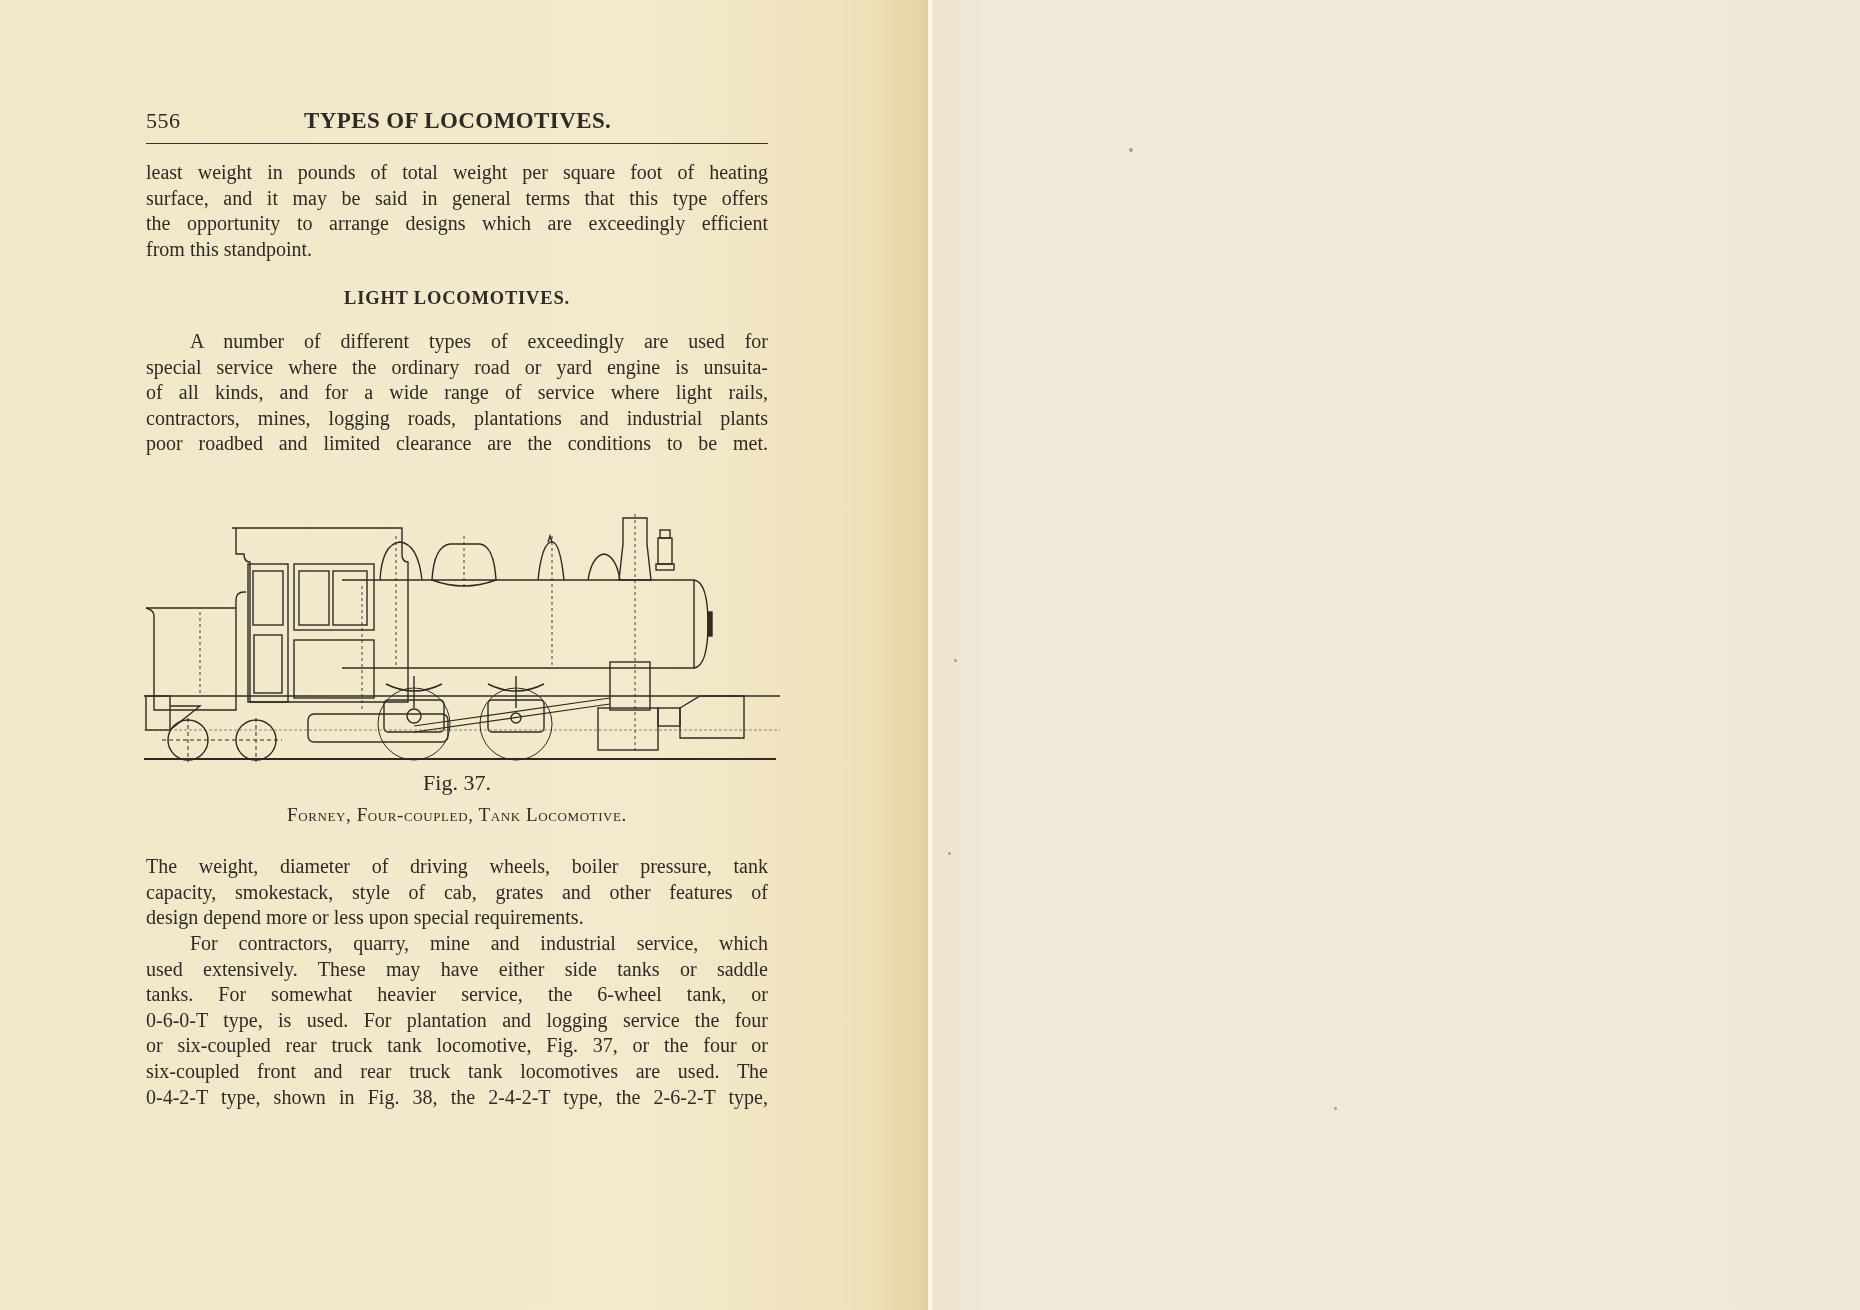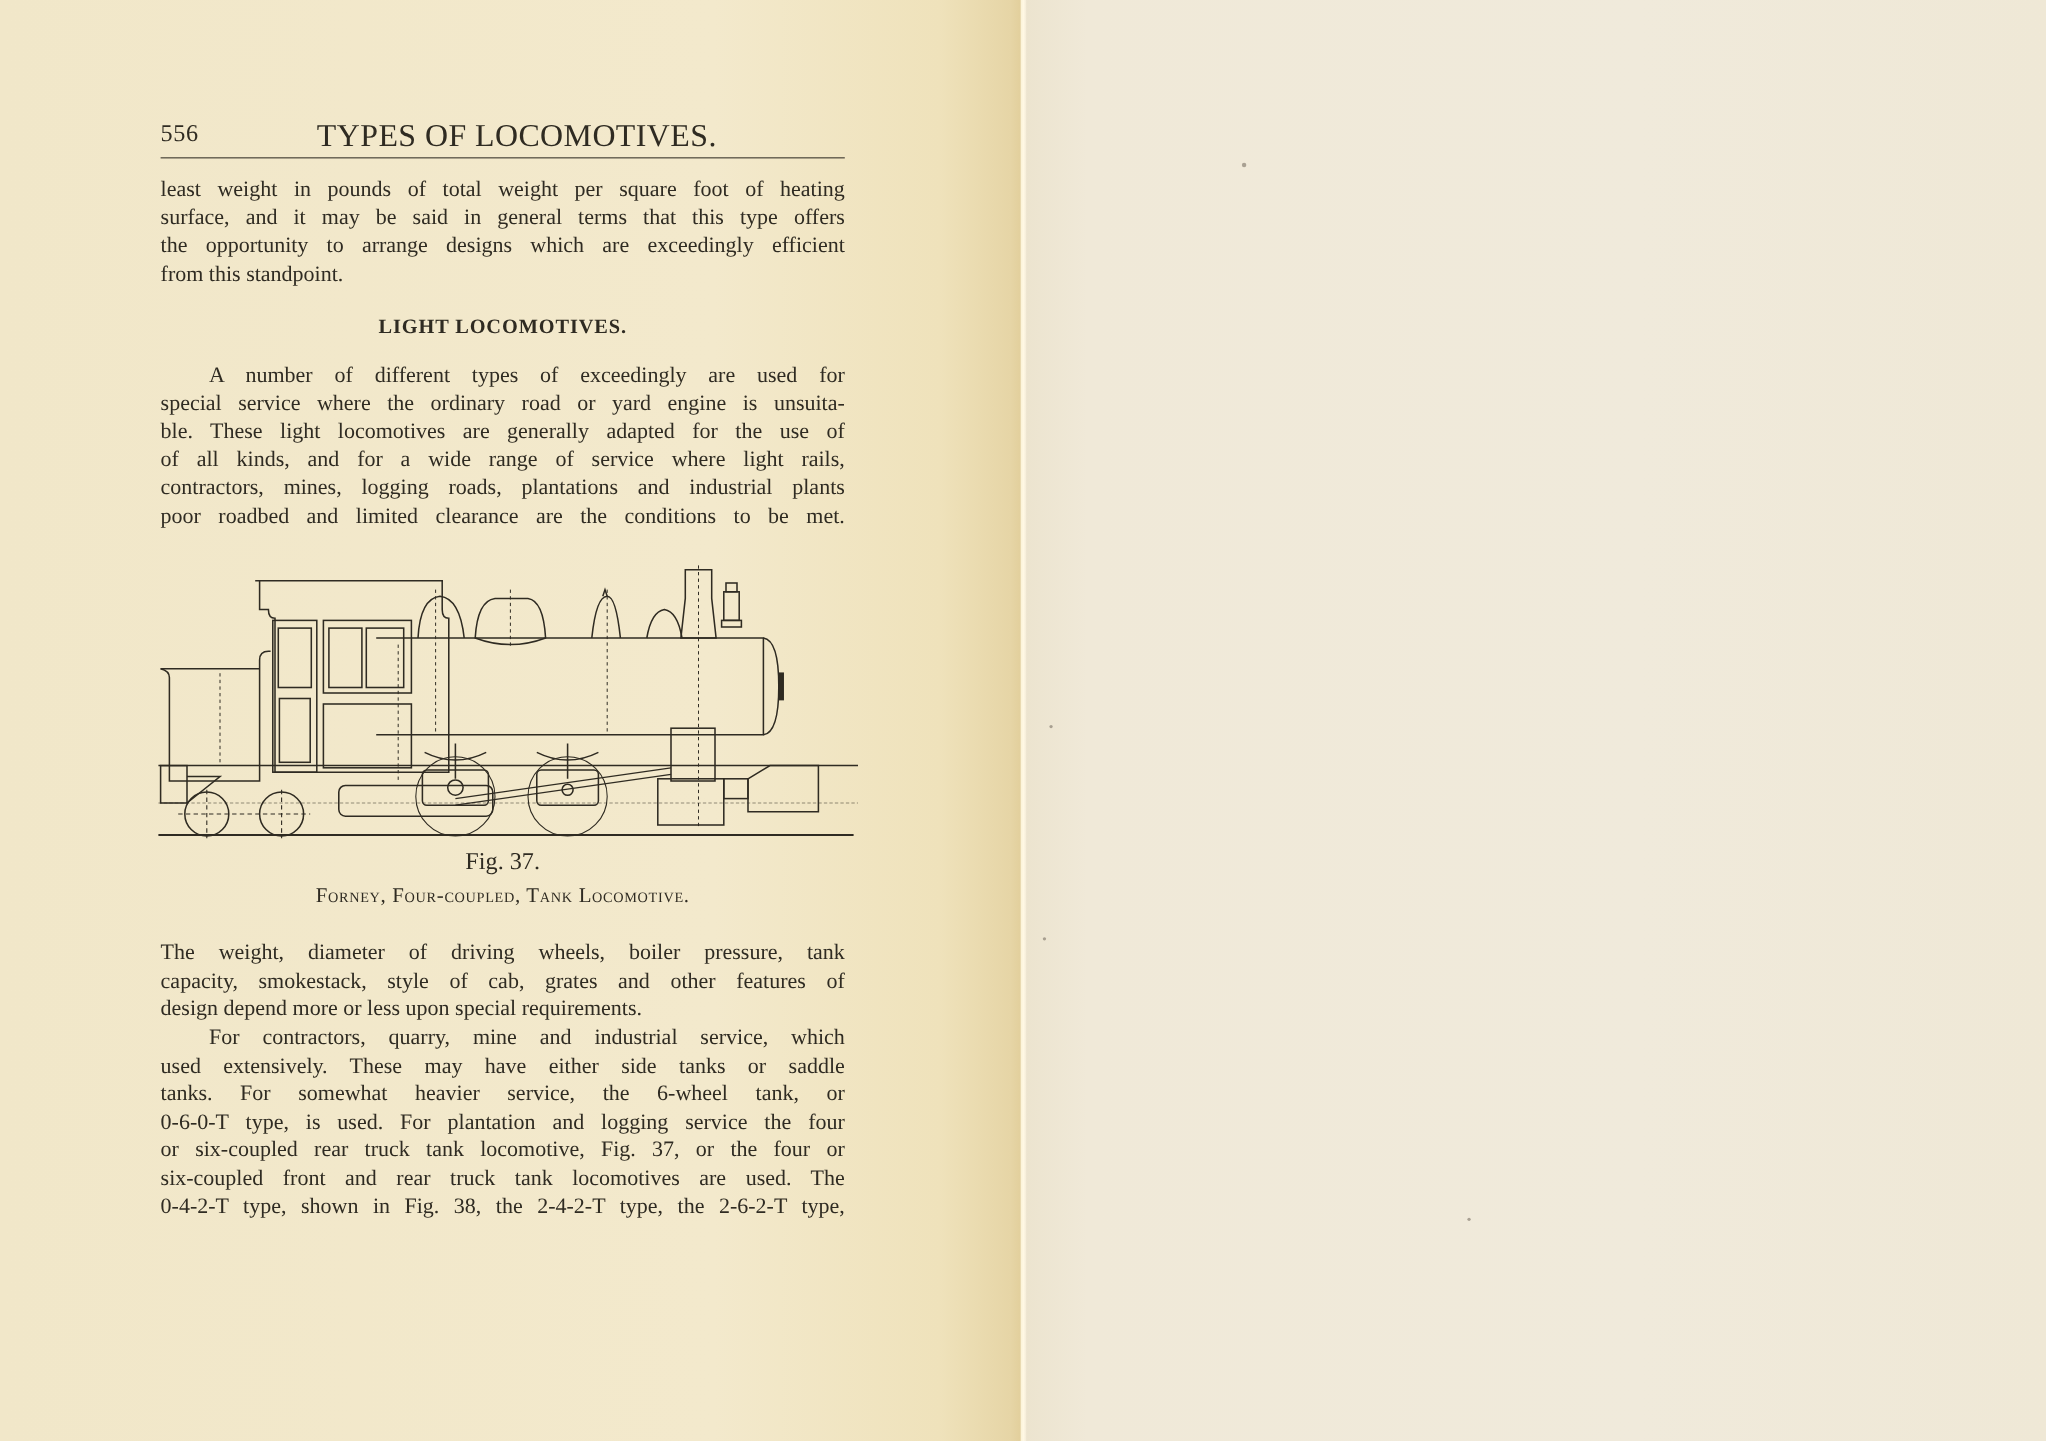--- a/index.html
+++ b/index.html
@@ -7,21 +7,21 @@
   .page-left { position:absolute; left:0; top:0; width:928px; height:1310px;
     background: linear-gradient(to right, #f1e7c9 0%, #f3e9cc 70%, #efe2bb 92%, #e6d5a6 99%, #e2cf9c 100%); }
   .gutter-highlight { position:absolute; left:928px; top:0; width:5px; height:1310px;
     background: linear-gradient(to right, #fbf3d8, #fff8e4, #f4ecd8); }
   .page-right { position:absolute; left:933px; top:0; width:927px; height:1310px;
     background: linear-gradient(to right, #ece4cf 0%, #f0e9d8 6%, #f0eadb 60%, #efe8d6 100%); }
   .speck { position:absolute; width:4px; height:4px; border-radius:50%; background:#8a8275; opacity:.7; }
 
   .running-head { position:absolute; left:146px; top:108px; width:622px; height:30px; }
   .page-number { position:absolute; left:0; top:0; font-size:22px; letter-spacing:0.5px; }
-  .running-title { position:absolute; left:142px; top:0; font-size:29px; letter-spacing:0.4px; }
+  .running-title { position:absolute; left:158px; top:0; font-size:23px; letter-spacing:0.4px;font-weight:bold; }
   .head-rule { position:absolute; left:146px; top:143px; width:622px; height:0; border-top:1.6px solid #3a352b; }
 
   .text-block { position:absolute; left:146px; width:622px; font-size:20px; line-height:25.6px; text-align:justify; }
   .text-block .line { display:block; text-align:justify; text-align-last:justify; white-space:nowrap; height:25.6px; }
   .text-block .line.last { text-align-last:left; }
   .indent { padding-left:44px; }
   .section-heading { position:absolute; left:146px; top:288px; width:622px; text-align:center; font-family:"Liberation Serif","DejaVu Serif",serif; font-weight:bold; font-size:18.5px; letter-spacing:0.8px; }
 
   .figure { position:absolute; left:140px; top:512px; width:640px; height:256px; }
   .fig-number { position:absolute; left:146px; top:770px; width:622px; text-align:center; font-size:22px; }
@@ -50,21 +50,20 @@
   <span class="line">surface, and it may be said in general terms that this type offers</span>
   <span class="line">the opportunity to arrange designs which are exceedingly efficient</span>
   <span class="line last">from this standpoint.</span>
 </div>
 
 <div class="section-heading">LIGHT LOCOMOTIVES.</div>
 
 <div class="text-block" style="top:329px;">
   <span class="line indent">A number of different types of exceedingly are used for</span>
   <span class="line">special service where the ordinary road or yard engine is unsuita-</span>
-  <span class="line">ble.  These light locomotives are generally adapted for the use of</span>
   <span class="line">of all kinds, and for a wide range of service where light rails,</span>
   <span class="line">contractors, mines, logging roads, plantations and industrial plants</span>
   <span class="line">poor roadbed and limited clearance are the conditions to be met.</span>
 </div>
 
 <div class="figure">
   <svg width="640" height="256" viewBox="0 0 640 256" fill="none" stroke="#2f2b22" stroke-width="1.4">
 
     <line x1="4" y1="247" x2="636" y2="247" stroke-width="1.8"></line>
 

